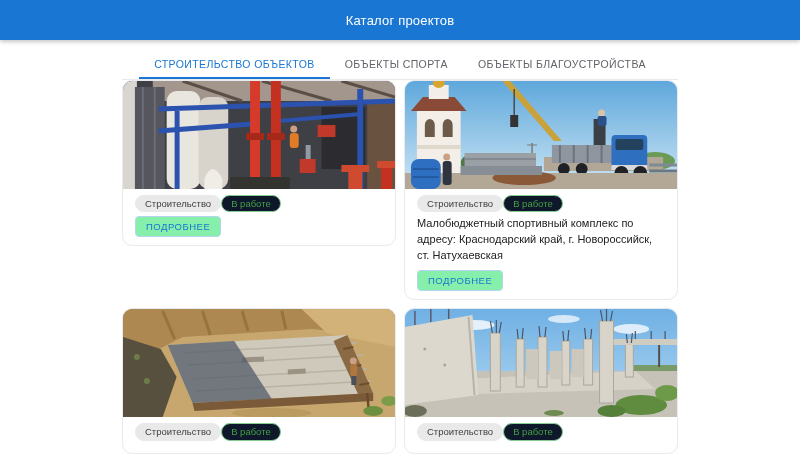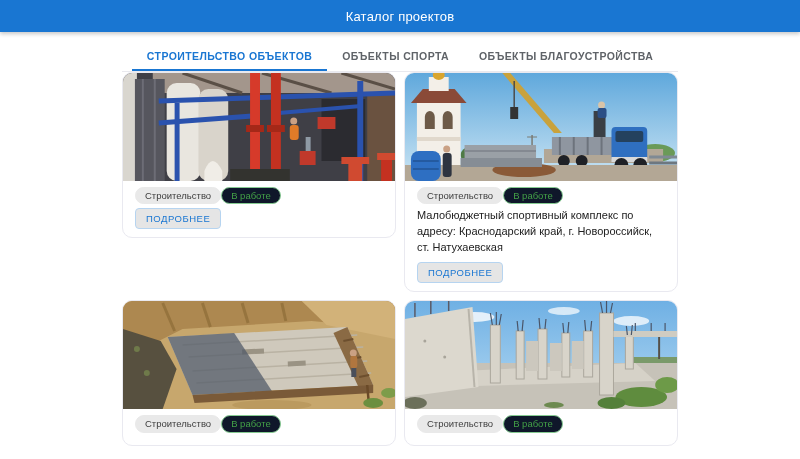--- a/index.html
+++ b/index.html
@@ -1,47 +1,47 @@
 <!DOCTYPE html>
 <html><head>
 <meta charset="utf-8">
 <style>
   * { margin:0; padding:0; box-sizing:border-box; }
   html,body { width:800px; height:459px; overflow:hidden; background:#fff;
     font-family:"Liberation Sans", sans-serif; }
 
   
-  .appbar { height:32px; background:#1976d2; display:flex; align-items:center;
+  .appbar { height:40px; background:#1976d2; display:flex; align-items:center;
     justify-content:center; box-shadow:0 2px 4px rgba(0,0,0,.22); position:relative; z-index:5; }
   .appbar-title { color:#fff; font-size:13px; letter-spacing:.2px; }
 
   
   .container { width:556px; margin:0 auto; }
 
   
   .tabs { display:flex; justify-content:center; border-bottom:1px solid #e9e9ee; margin-top:9px; }
   .tab { font-size:10.5px; letter-spacing:.4px; color:#5f6368; padding:9px 15px 7px;
-    border-bottom:2px solid transparent; cursor:pointer; white-space:nowrap; text-transform:uppercase;font-weight:bold; }
+    border-bottom:2px solid transparent; cursor:pointer; white-space:nowrap; text-transform:uppercase; }
   .tab.active { color:#1976d2; border-bottom-color:#1976d2; }
 
   
   .count { font-size:11px; color:#212121; margin:13px 0 9px; }
 
   
   .grid { display:grid; grid-template-columns:1fr 1fr; gap:8px; align-items:start; }
   .card { background:#fff; border:1px solid #e9e9f0; border-radius:10px; overflow:hidden; }
   .card-img { display:block; width:100%; height:108px; }
   .card-body { padding:6px 12px 8px; }
   .pills { display:flex; align-items:center; margin-bottom:4px; }
   .pill { font-size:9.5px; line-height:1.2; padding:2px 9px; border-radius:20px; white-space:nowrap; }
   .pill-category { background:#e9e9e9; color:#3c3c3c; border:1px solid #e9e9e9; }
   .pill-status { background:#0f172a; color:#43a047; border:1px solid #86cb92; }
   .card-title { font-size:11px; line-height:1.45; color:#212121; margin:0 0 6px; }
   .btn-more { display:inline-block; font-family:"Liberation Sans", sans-serif; font-size:9.5px;
-    letter-spacing:.5px; color:#1976d2; background:#e5e5e5; border:1px solid #b6d4f0;
+    letter-spacing:.5px; color:#1976d2; background:#86efac; border:1px solid #b6d4f0;
     border-radius:4px; padding:4px 10px; cursor:pointer; }
 </style>
 </head>
 <body>
 
 <header class="appbar">
   <div class="appbar-title">Каталог проектов</div>
 </header>
 
 <div class="container">

